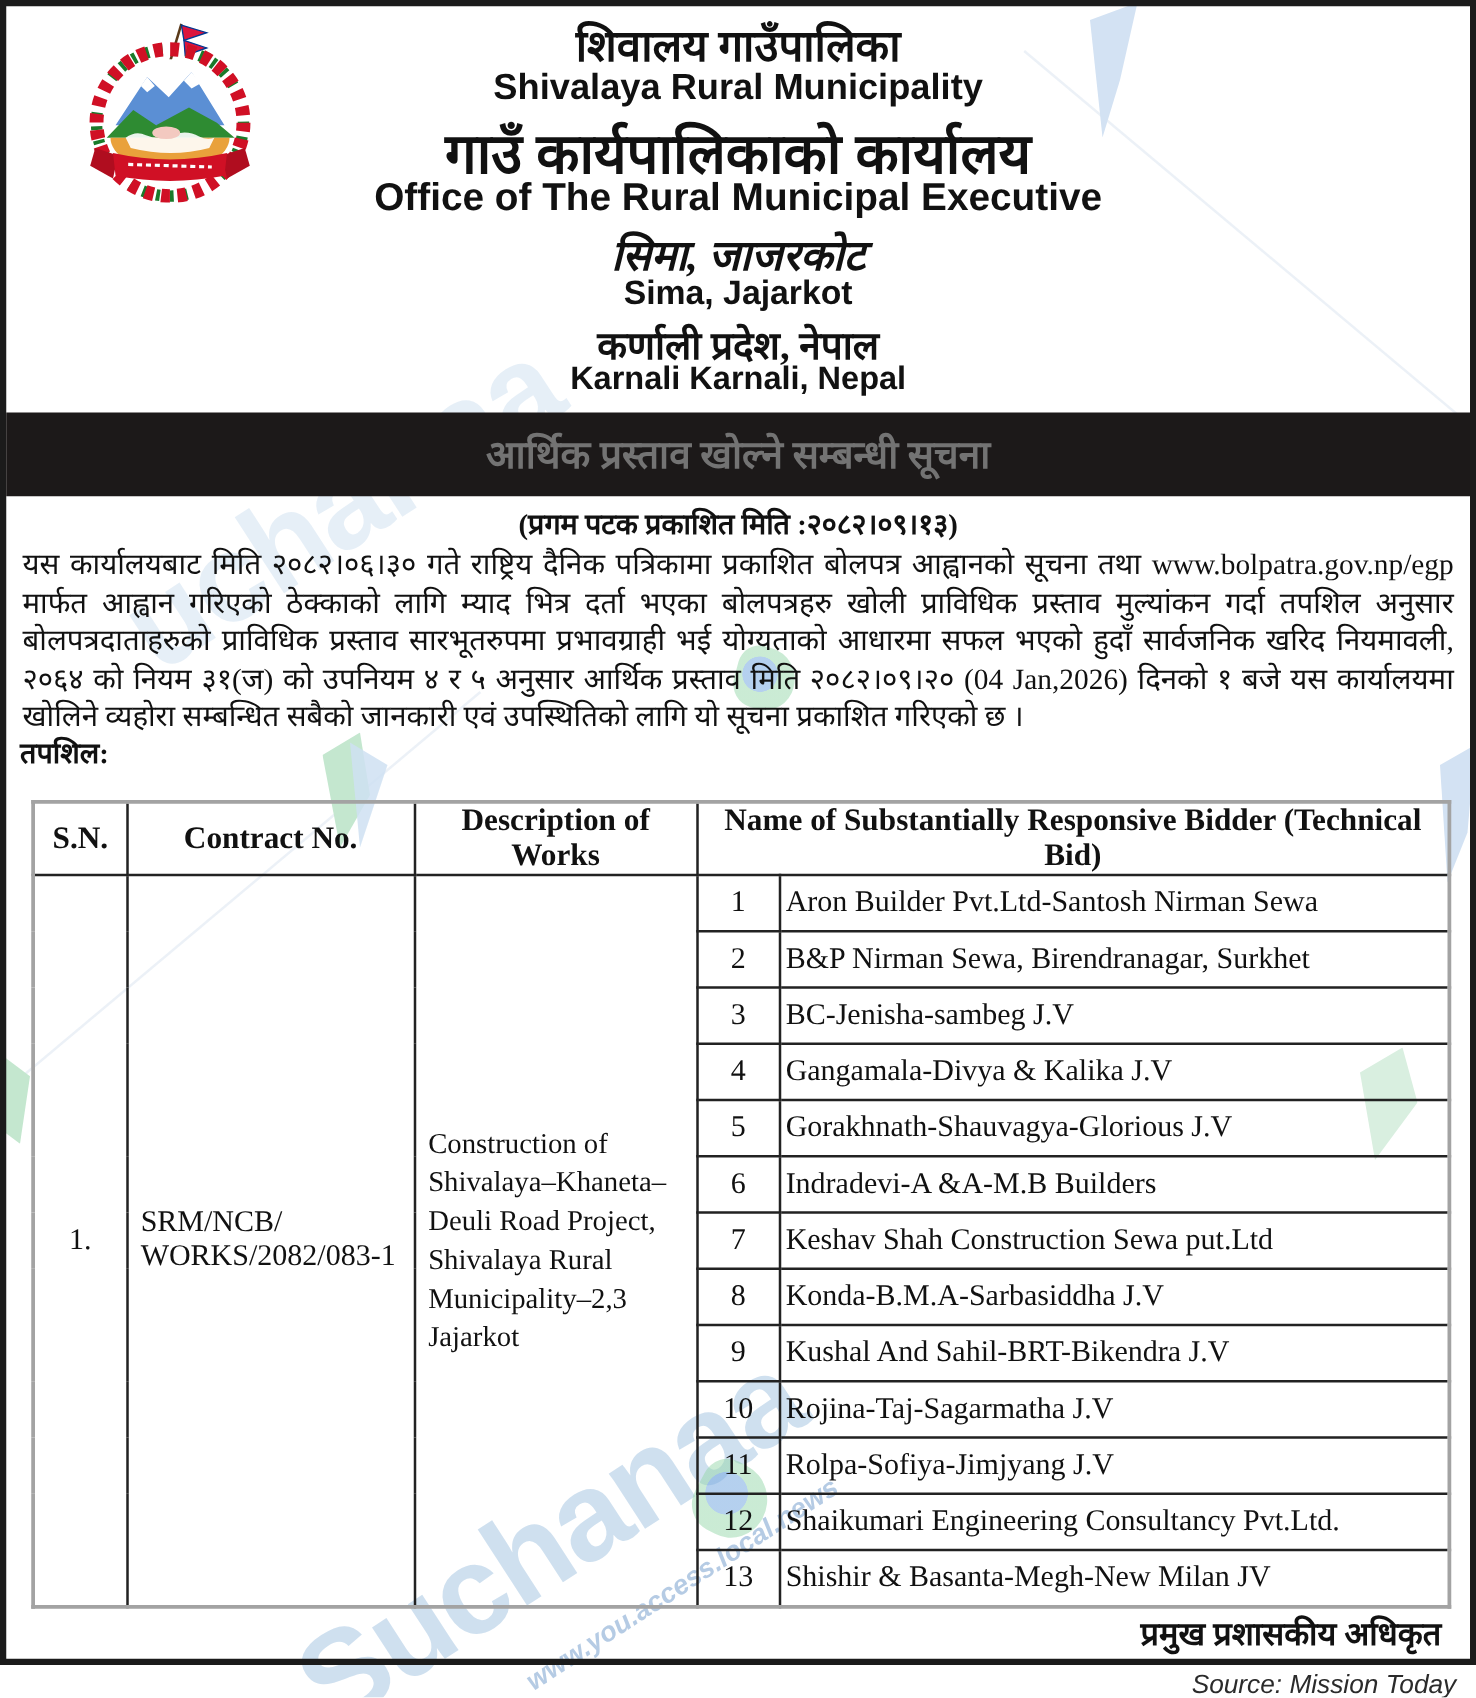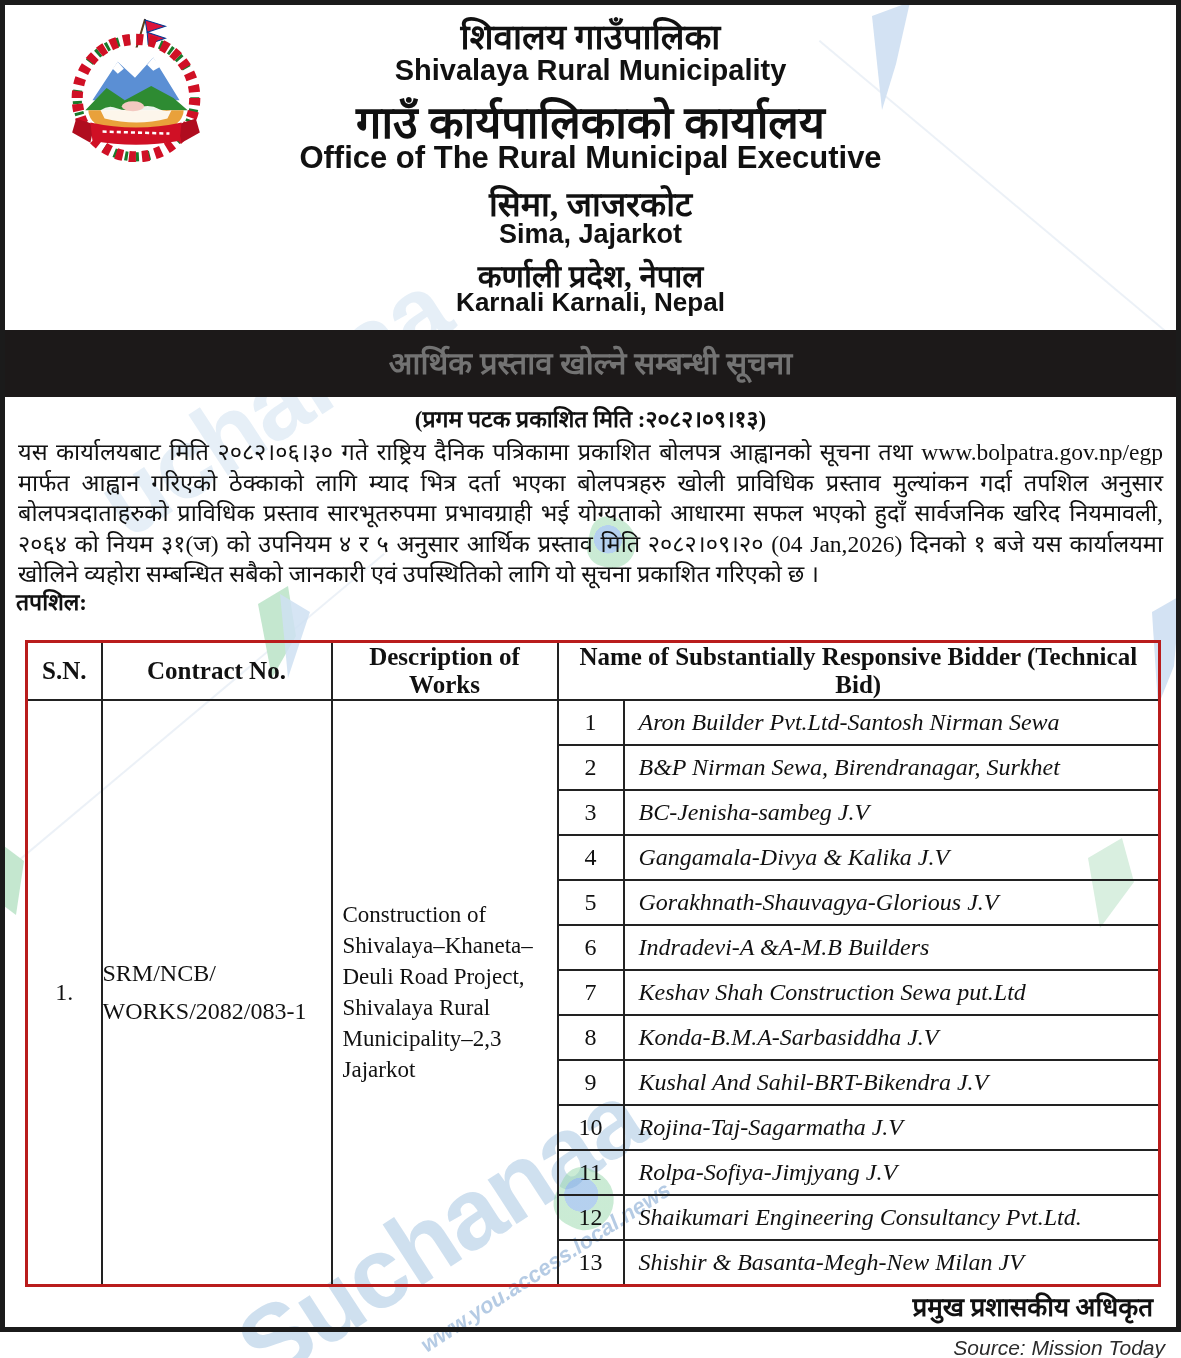--- a/index.html
+++ b/index.html
@@ -37,21 +37,21 @@
   .wm-icon2 { left:556px; top:1170px; width:58px; height:60px; transform:rotate(28deg); }
   .kite { position:absolute; z-index:0; }
   
   .hline { position:absolute; width:100%; text-align:center; z-index:2; font-weight:bold; }
   .np { font-family:"Liberation Serif", serif; }
   .en { font-family:"Liberation Sans", sans-serif; }
   .h-np1 { top:12px;  font-size:35px; }
   .h-en1 { top:54px;  font-size:29px; }
   .h-np2 { top:90px;  font-size:45px; }
   .h-en2 { top:140px; font-size:31px; }
-  .h-np3 { top:180px; font-size:34px; }
+  .h-np3 { top:180px; font-size:34px;font-style:italic; }
   .h-en3 { top:219px; font-size:27px; }
   .h-np4 { top:254px; font-size:31px; }
   .h-en4 { top:287px; font-size:26px; }
   .logo { position:absolute; left:60px; top:16px; width:152px; height:146px; z-index:2; }
   
   .banner {
     position:absolute; left:5px; right:5px; top:330px; height:67px;
     background:#1c1919; color:#737373; text-align:center;
     font-size:31px; font-weight:bold; line-height:67px; z-index:2;
   }
@@ -61,31 +61,31 @@
     position:absolute; left:18px; top:437px; width:1145px;
     font-size:23.5px; line-height:30.5px; text-align:justify; z-index:2;
   }
   .tapasil { position:absolute; top:585px; width:100%; text-align:left;
     font-size:23px; font-weight:bold; z-index:2;padding-left:16px; }
   
   .bidtable {
     position:absolute; left:25px; top:640px; width:1133px; z-index:2;
     border-collapse:collapse; table-layout:fixed;
     font-family:"Liberation Serif", serif; color:#111; background:transparent;
-    border:3px solid #b91c1c;
+    border:3px solid #a3a3a3;
   }
   .bidtable th, .bidtable td { border:2px solid #222; background:transparent; }
   .bidtable th { height:48px; font-size:25px; font-weight:bold; text-align:center; }
   .bidtable td { font-size:24px; }
   .bidtable tr.brow { height:45px; }
   td.c-sn { text-align:center; vertical-align:middle; }
-  td.c-contract { vertical-align:middle; white-space:pre-line; line-height:38px; }
+  td.c-contract { vertical-align:middle; padding-left:10px; white-space:pre-line; line-height:27px; }
   td.c-desc { vertical-align:middle; padding-left:10px; white-space:pre-line; font-size:23px; line-height:31px; }
   td.c-no { text-align:center; }
-  td.c-name { padding-left:14px;font-style:italic; }
+  td.c-name { padding-left:4px; }
   
   .sign { position:absolute; right:28px; top:1288px; font-size:26px; font-weight:bold; z-index:2; }
   .source { position:absolute; right:16px; top:1336px; font-size:21px; font-style:italic;
     font-family:"Liberation Sans", sans-serif; color:#2b2b2b; z-index:2; }
 </style>
 </head>
 <body>
 
 <div class="page">
 

